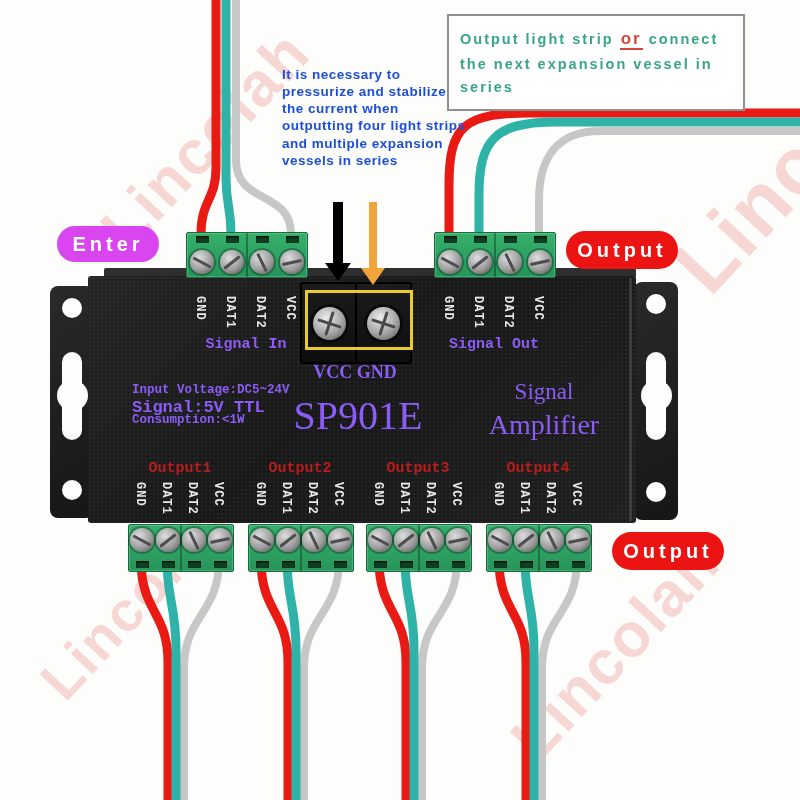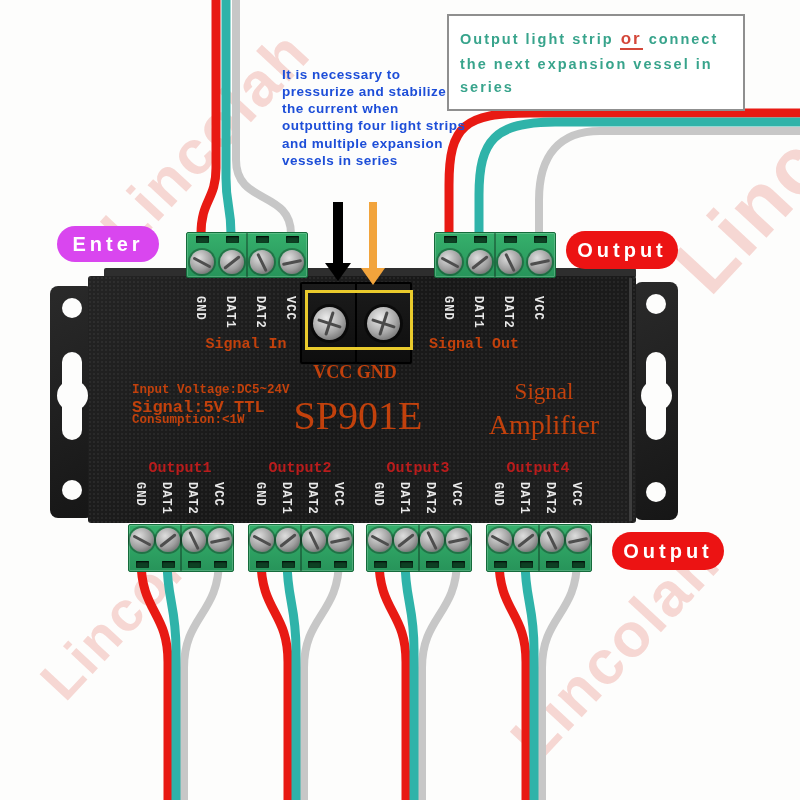--- a/index.html
+++ b/index.html
@@ -45,21 +45,21 @@
       display:flex;align-items:center;justify-content:space-around;}
   .cterm::before{content:"";position:absolute;left:calc(50% - 1px);top:0;bottom:0;width:2px;background:#000;}
   .cscrew{width:33px;height:33px;border-radius:50%;position:relative;z-index:1;
       background:radial-gradient(circle at 40% 33%,#ececec,#a8a8a8 52%,#606060 92%);
       box-shadow:0 0 0 3px rgba(0,0,0,.5);}
   .cscrew::before,.cscrew::after{content:"";position:absolute;background:#4a4a4a;border-radius:2px;}
   .cscrew::before{left:4px;right:4px;top:15px;height:3px;transform:rotate(18deg);}
   .cscrew::after{top:4px;bottom:4px;left:15px;width:3px;transform:rotate(18deg);}
   .ybox{position:absolute;left:305px;top:290px;width:102px;height:54px;border:3px solid #eacb2c;z-index:5;}
   
-  .dtxt{position:absolute;color:#c2410c;z-index:4;}
+  .dtxt{position:absolute;color:#8b5cf6;z-index:4;}
   .mono{font-family:"Liberation Mono",monospace;font-weight:bold;}
   .serif{font-family:"Liberation Serif",serif;}
   .pin{position:absolute;writing-mode:vertical-rl;font:bold 12px "Liberation Mono",monospace;
       color:#e9e9e9;letter-spacing:1px;z-index:4;}
   .outlabel{position:absolute;width:120px;text-align:center;font:bold 15px "Liberation Mono",monospace;
       color:#b91c1c;z-index:4;}
   
   .pill{position:absolute;z-index:5;color:#fff;font-weight:bold;text-align:center;
       letter-spacing:4px;border-radius:19px;}
   
@@ -236,21 +236,21 @@
   </div>
 
   <div class="cterm">
     <div class="cscrew"></div>
     <div class="cscrew"></div>
   </div>
   <div class="ybox"></div>
 
   <div class="dtxt serif" style="left:312px;top:362px;width:86px;text-align:center;font-weight:bold;font-size:18px;">VCC GND</div>
   <div class="dtxt mono" style="left:186px;top:336px;width:120px;text-align:center;font-size:15px;">Signal In</div>
-  <div class="dtxt mono" style="left:414px;top:336px;width:120px;text-align:center;font-size:15px;">Signal Out</div>
+  <div class="dtxt mono" style="left:434px;top:336px;width:120px;text-align:center;font-size:15px;">Signal Out</div>
 
   <div class="dtxt serif" style="left:278px;top:392px;width:160px;text-align:center;font-size:40px;">SP901E</div>
   <div class="dtxt serif" style="left:478px;top:379px;width:132px;text-align:center;font-size:23px;">Signal</div>
   <div class="dtxt serif" style="left:478px;top:409px;width:132px;text-align:center;font-size:28px;">Amplifier</div>
 
   <div class="dtxt mono" style="left:132px;top:383px;font-size:12.5px;">Input Voltage:DC5~24V</div>
   <div class="dtxt mono" style="left:132px;top:398px;font-size:17px;">Signal:5V TTL</div>
   <div class="dtxt mono" style="left:132px;top:413px;font-size:12.5px;">Consumption:&lt;1W</div>
 
   <div class="pin" style="left:193px;top:296px;">GND</div>

